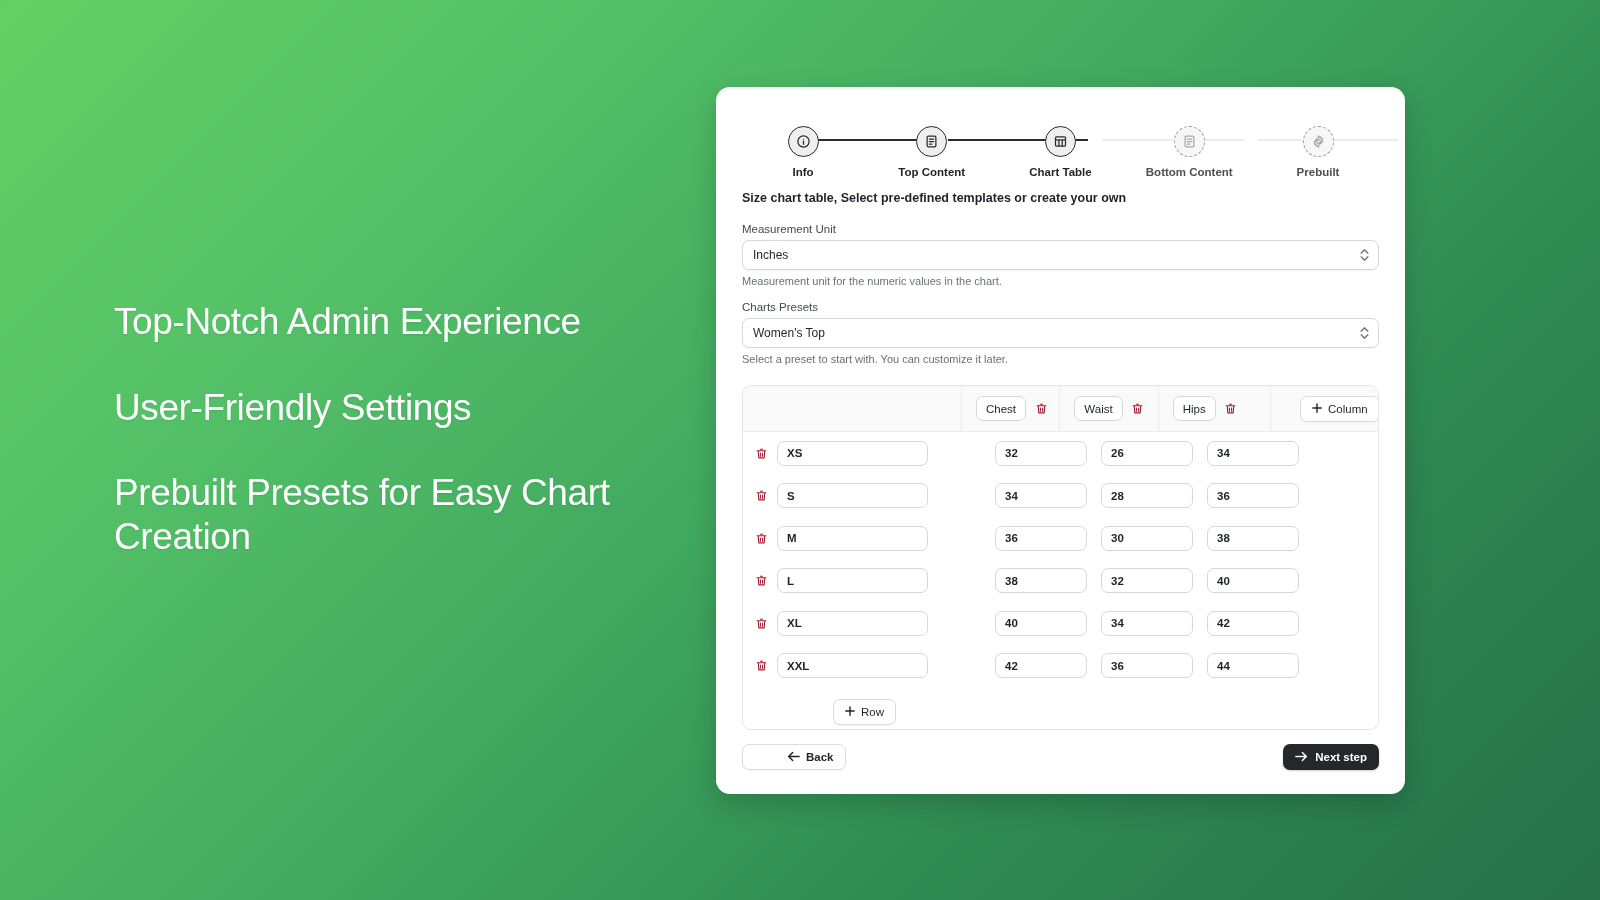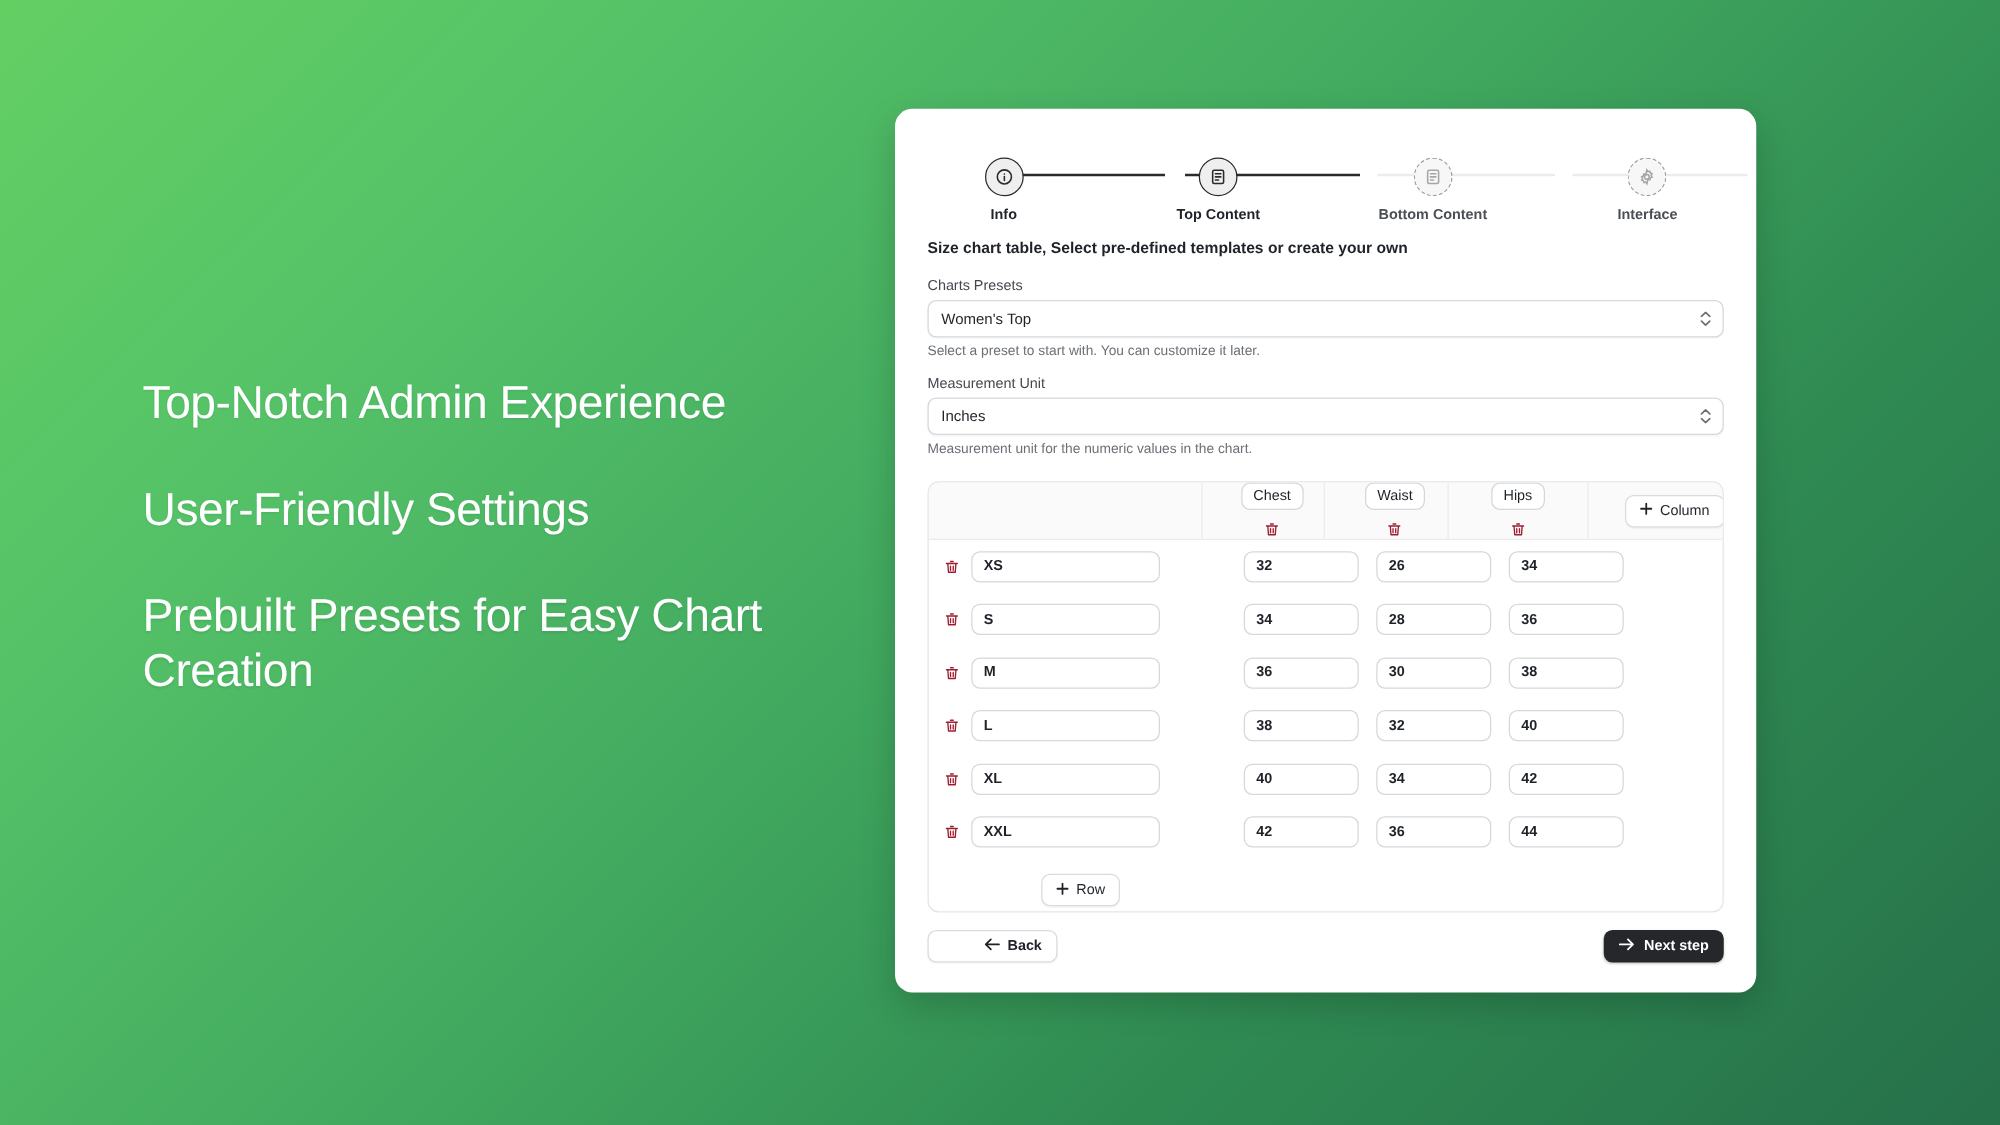--- a/index.html
+++ b/index.html
@@ -175,21 +175,21 @@
   }
   .th {
     display: flex;
     align-items: center;
     gap: 7px;
     height: 100%;
     padding-left: 14px;
     border-left: 1px solid #ececee;
   }
   .th.first { border-left: none; width: 238px; padding-left: 0; }
-  .th.col   { width: 106px; flex-direction: column; }
+  .th.col   { width: 106px; }
   .th.add   { width: 108px; padding-left: 29px; margin-left: 14px; }
 
   .col-name-input {
     border: 1px solid #d5d7da;
     border-radius: 7px;
     height: 25px;
     padding: 0 9px;
     font-size: 11.5px;
     color: #1f2329;
     display: flex;
@@ -316,20 +316,33 @@
               <rect x="5" y="3.5" width="14" height="17" rx="2"></rect>
                 <line x1="8.5" y1="8" x2="15.5" y2="8" stroke-linecap="round"></line>
                 <line x1="8.5" y1="12" x2="15.5" y2="12" stroke-linecap="round"></line>
                 <line x1="8.5" y1="16" x2="12.5" y2="16" stroke-linecap="round"></line>
             </svg>
           </span>
         </div>
         <div class="step-label">Top Content</div>
       </div>
 
+      <div class="step active">
+        <div class="step-circle">
+          <span>
+            <svg width="15" height="15" viewBox="0 0 24 24" stroke-width="2">
+              <rect x="4" y="4.5" width="16" height="15" rx="2"></rect>
+                <line x1="4" y1="9.5" x2="20" y2="9.5"></line>
+                <line x1="9.5" y1="9.5" x2="9.5" y2="19.5"></line>
+                <line x1="14.8" y1="9.5" x2="14.8" y2="19.5"></line>
+            </svg>
+          </span>
+        </div>
+        <div class="step-label">Chart Table</div>
+      </div>
 
       <div class="step todo">
         <div class="step-circle">
           <span>
             <svg width="15" height="15" viewBox="0 0 24 24" stroke-width="2">
               <rect x="5" y="3.5" width="14" height="17" rx="2"></rect>
                 <line x1="8.5" y1="8" x2="15.5" y2="8" stroke-linecap="round"></line>
                 <line x1="8.5" y1="12" x2="15.5" y2="12" stroke-linecap="round"></line>
                 <line x1="8.5" y1="16" x2="12.5" y2="16" stroke-linecap="round"></line>
             </svg>
@@ -340,56 +353,56 @@
 
       <div class="step todo">
         <div class="step-circle">
           <span>
             <svg width="15" height="15" viewBox="0 0 24 24" stroke-width="2">
               <circle cx="12" cy="12" r="3"></circle>
               <path d="M12 3.2l1.4 2.1 2.4-.6 .5 2.4 2.3 .9-1.1 2.2 1.1 2.2-2.3 .9-.5 2.4-2.4-.6L12 20.8l-1.4-2.1-2.4 .6-.5-2.4-2.3-.9 1.1-2.2-1.1-2.2 2.3-.9 .5-2.4 2.4 .6z"></path>
             </svg>
           </span>
         </div>
-        <div class="step-label">Interface</div>
+        <div class="step-label">Prebuilt</div>
       </div>
     </div>
 
     <div class="section-title">Size chart table, Select pre-defined templates or create your own</div>
+
+    <div class="field">
+      <div class="field-label">Measurement Unit</div>
+      <div class="select-box">
+        <span>Inches</span>
+        <span class="select-chevrons">
+          <svg width="9" height="5" viewBox="0 0 10 6">
+              <path d="M1 5L5 1l4 4" stroke="currentColor" stroke-width="1.6" fill="none" stroke-linecap="round" stroke-linejoin="round"></path>
+            </svg>
+          <svg width="9" height="5" viewBox="0 0 10 6">
+              <path d="M1 1l4 4 4-4" stroke="currentColor" stroke-width="1.6" fill="none" stroke-linecap="round" stroke-linejoin="round"></path>
+            </svg>
+        </span>
+      </div>
+      <div class="field-help">Measurement unit for the numeric values in the chart.</div>
+    </div>
 
     <div class="field">
       <div class="field-label">Charts Presets</div>
       <div class="select-box">
         <span>Women's Top</span>
         <span class="select-chevrons">
           <svg width="9" height="5" viewBox="0 0 10 6">
               <path d="M1 5L5 1l4 4" stroke="currentColor" stroke-width="1.6" fill="none" stroke-linecap="round" stroke-linejoin="round"></path>
             </svg>
           <svg width="9" height="5" viewBox="0 0 10 6">
               <path d="M1 1l4 4 4-4" stroke="currentColor" stroke-width="1.6" fill="none" stroke-linecap="round" stroke-linejoin="round"></path>
             </svg>
         </span>
       </div>
       <div class="field-help">Select a preset to start with. You can customize it later.</div>
-    </div>
-
-    <div class="field">
-      <div class="field-label">Measurement Unit</div>
-      <div class="select-box">
-        <span>Inches</span>
-        <span class="select-chevrons">
-          <svg width="9" height="5" viewBox="0 0 10 6">
-              <path d="M1 5L5 1l4 4" stroke="currentColor" stroke-width="1.6" fill="none" stroke-linecap="round" stroke-linejoin="round"></path>
-            </svg>
-          <svg width="9" height="5" viewBox="0 0 10 6">
-              <path d="M1 1l4 4 4-4" stroke="currentColor" stroke-width="1.6" fill="none" stroke-linecap="round" stroke-linejoin="round"></path>
-            </svg>
-        </span>
-      </div>
-      <div class="field-help">Measurement unit for the numeric values in the chart.</div>
     </div>
 
     <div class="table-wrap">
 
       <div class="table-head">
         <div class="th first"></div>
 
         <div class="th col">
           <div class="col-name-input">Chest</div>
           <span class="trash-btn">

